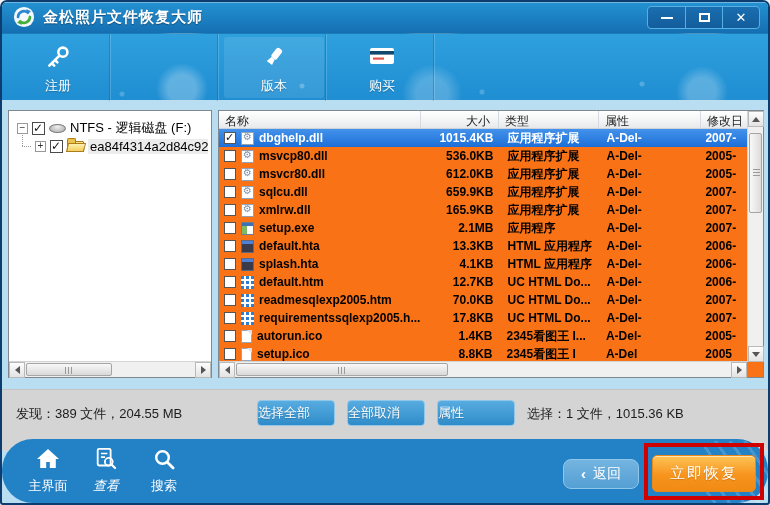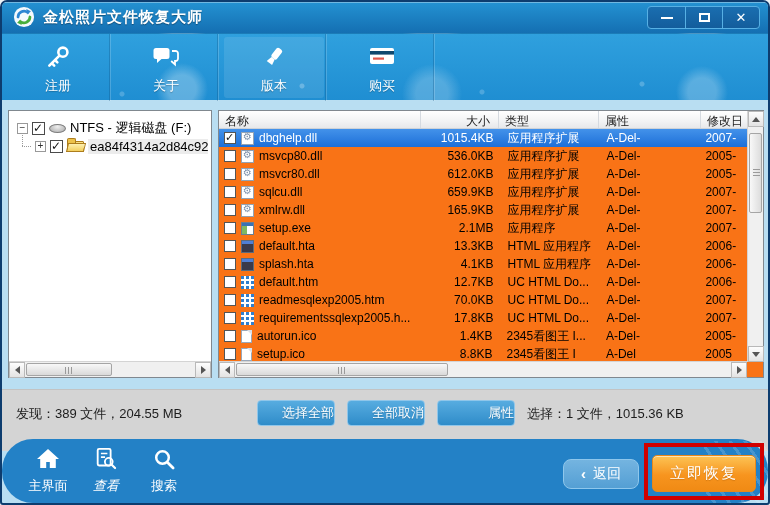--- a/index.html
+++ b/index.html
@@ -70,21 +70,21 @@
 
   
   .lheader{ position:absolute; left:0; top:0; width:528px; height:18px; display:flex;
     background:linear-gradient(#ffffff,#f2f3f4 60%,#e7e8ea);
     border-bottom:1px solid #cdd2d8; font-size:12px; color:#222; }
   .hcell{ padding:2px 4px 0 6px; border-right:1px solid #d5dae0; white-space:nowrap; overflow:hidden; }
   .hc-name{ width:202px; } .hc-size{ width:78px; text-align:right; padding-right:8px; }
   .hc-type{ width:100px; } .hc-attr{ width:102px; } .hc-date{ width:46px; border-right:none; }
 
   
-  .lbody{ position:absolute; left:0; top:18px; width:528px; height:232px; overflow:hidden; }
+  .lbody{ position:absolute; left:0; top:18px; width:528px; height:232px; overflow:hidden;font-weight:bold; }
   .lrow{ display:flex; align-items:center; height:18px; font-size:12px; color:#000; white-space:nowrap; }
   .lrow.sel{ background:linear-gradient(#4392ea,#1d6fd8); color:#fff; }
   .lcb{ width:12px; height:12px; border:1px solid #555; background:#fff; margin:0 5px 0 5px;
     position:relative; flex:none; }
   .lcb.checked::after{ content:"✓"; position:absolute; left:0; top:-2px; font-size:11px; font-weight:bold; color:#111; }
   .fico{ width:13px; height:13px; margin-right:5px; flex:none; position:relative; }
   .c-name{ width:167px; overflow:hidden; } .c-size{ width:78px; text-align:right; padding-right:8px; }
   .c-type{ width:100px; padding-left:6px; overflow:hidden; } .c-attr{ width:102px; padding-left:6px; }
   .c-date{ width:46px; padding-left:4px; overflow:hidden; }
 
@@ -122,21 +122,21 @@
     border:1px solid #a5a5a5; border-radius:2px; }
   .hthumb::after{ content:""; position:absolute; top:3px; left:50%; margin-left:-4px; width:8px; height:7px;
     background:repeating-linear-gradient(to right,#9a9a9a 0 1px, transparent 1px 3px); }
 
   
   .status{ position:absolute; left:0; top:387px; width:766px; height:62px; background:#d4d4d4;
     border-top:1px solid #c3c3c3; font-size:13px; color:#1c1c1c; }
   .found-text{ position:absolute; left:14px; top:15px; }
   .sel-text{ position:absolute; left:525px; top:15px; }
   .s-btn{ position:absolute; top:10px; width:78px; height:26px; border:1px solid #8fc6ea; border-radius:4px;
-    background:linear-gradient(#57ace0,#2f8cc9); color:#fff; font-size:13px; text-align:right;
+    background:linear-gradient(#57ace0,#2f8cc9); color:#fff; font-size:13px; text-align:left;
     line-height:24px; cursor:pointer; text-shadow:0 1px 1px rgba(0,0,0,.2); }
 
   
   .bottombar{ position:absolute; left:0; top:437px; width:766px; height:64px; background:#2381c6;border-radius:31px; }
   .bb-deco{ position:absolute; right:-6px; bottom:-8px; width:70px; height:70px;
     background:repeating-linear-gradient(55deg, rgba(255,255,255,.16) 0 3px, transparent 3px 12px); }
   .nav-item{ position:absolute; top:8px; width:56px; text-align:center; color:#fff; cursor:pointer; }
   .nav-label{ font-size:13px; margin-top:2px; }
   .back-btn{ position:absolute; left:561px; top:20px; width:76px; height:30px; border-radius:8px;
     background:linear-gradient(#74b4e0,#549fd4); border:1px solid #8ec7ec; color:#fff;
@@ -183,27 +183,20 @@
     <div class="tb-divider" style="left:323px"></div>
     <div class="tb-divider" style="left:431px"></div>
 
     <div class="tb-btn" style="left:6px">
       <svg width="26" height="26" viewBox="0 0 24 24">
         <circle cx="16.5" cy="7.5" r="4.2" fill="none" stroke="#fff" stroke-width="2.4"></circle>
         <path d="M13.3 10.7L4 20m2.3-2.3l2.2 2.2M9.2 14.8l2.2 2.2" fill="none" stroke="#fff" stroke-width="2.4" stroke-linecap="round"></path>
       </svg>
       <div class="tb-label">注册</div>
     </div>
-    <div class="tb-btn" style="left:114px">
-      <svg width="28" height="26" viewBox="0 0 28 24">
-        <path d="M4 3h11a2.5 2.5 0 0 1 2.5 2.5v6A2.5 2.5 0 0 1 15 14H9.5l-4.5 4v-4H4a2.5 2.5 0 0 1-2.5-2.5v-6A2.5 2.5 0 0 1 4 3z" fill="#fff"></path>
-        <path d="M20 6h3.5A2.5 2.5 0 0 1 26 8.5v5a2.5 2.5 0 0 1-2.5 2.5H23v3.4L19.2 16" fill="none" stroke="#fff" stroke-width="1.8"></path>
-      </svg>
-      <div class="tb-label">关于</div>
-    </div>
     <div class="tb-btn hl" style="left:222px">
       <svg width="26" height="26" viewBox="0 0 24 24">
         <g transform="rotate(38 12 12)">
           <rect x="9" y="2.5" width="6.2" height="11" rx="2" fill="#fff"></rect>
           <path d="M10.2 13.5h3.8l1.2 5.5h-6.2z" fill="#fff"></path>
         </g>
       </svg>
       <div class="tb-label">版本</div>
     </div>
     <div class="tb-btn" style="left:330px">

